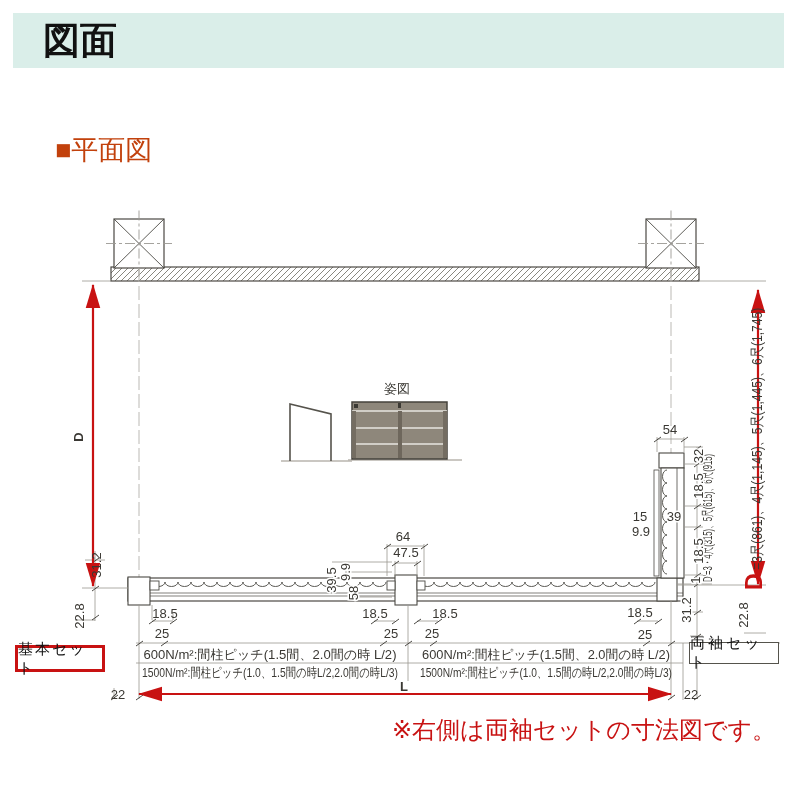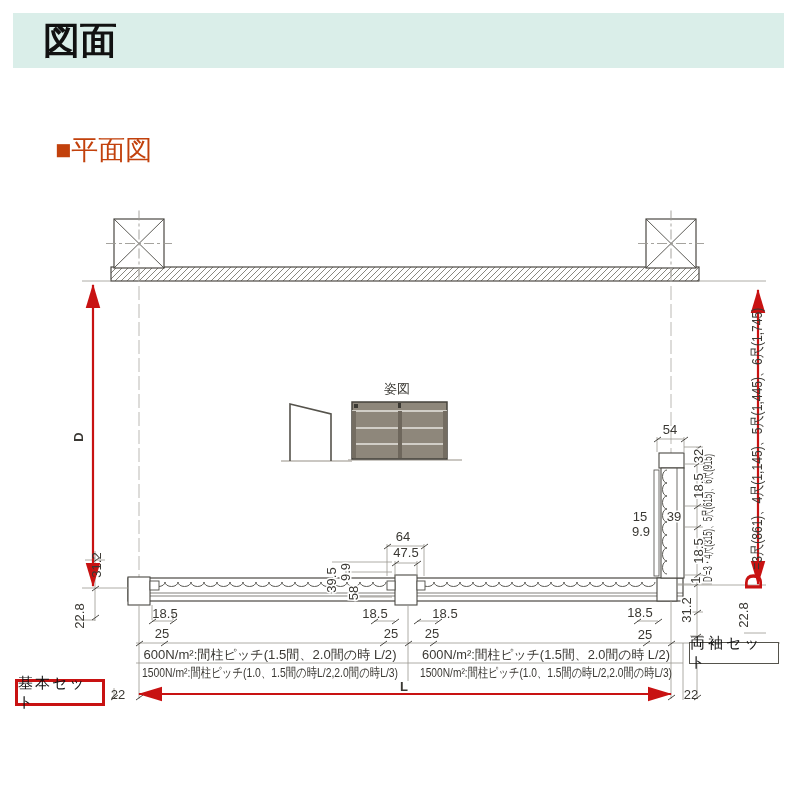--- a/index.html
+++ b/index.html
@@ -2,21 +2,21 @@
 <html><head>
 <meta charset="utf-8">
 <style>
   html,body{margin:0;padding:0;background:#fff;}
   #stage{position:relative;width:800px;height:800px;background:#fff;overflow:hidden;
          font-family:"Liberation Sans","DejaVu Sans",sans-serif;color:#1a1a1a;}
   .banner{position:absolute;left:13px;top:13px;width:741px;height:55px;background:#daeee9;
           display:flex;align-items:center;padding-left:30px;font-size:37px;font-weight:bold;color:#111;font-family:Liberation Serif, serif;}
   .h1{position:absolute;left:55px;top:92px;font-size:27px;color:#111;}
   .h2{position:absolute;left:55px;top:132px;font-size:27px;color:#c2410c;}
-  .basic-box{position:absolute;left:15px;top:679px;width:84px;height:21px;border:3px solid #c81212;
+  .basic-box{position:absolute;left:15px;top:645px;width:84px;height:21px;border:3px solid #c81212;
              display:flex;align-items:center;justify-content:center;font-size:15px;letter-spacing:2px;color:#111;background:#fff;}
   .double-box{position:absolute;left:689px;top:642px;width:88px;height:20px;border:1.5px solid #55534c;
              display:flex;align-items:center;justify-content:center;font-size:15px;letter-spacing:3px;color:#111;background:#fff;}
   .red-note{position:absolute;left:392px;top:714px;width:400px;font-size:24px;color:#c81212;}
   svg{position:absolute;left:0;top:0;font-family:"Liberation Sans","DejaVu Sans",sans-serif;}
   svg text{fill:#3a3833;font-size:13px;}
   .halo{paint-order:stroke;stroke:#fff;stroke-width:3px;}
 </style>
 </head>
 <body>
@@ -162,14 +162,15 @@
       <rect x="398" y="403" width="3" height="5" fill="#3c3a34"></rect>
     </g>
   </svg>
 
   <div class="basic-box">
     <span>基本セット</span>
   </div>
   <div class="double-box">
     <span>両袖セット</span>
   </div>
+  <div class="red-note">※右側は両袖セットの寸法図です。</div>
 
 </div>
 
 </body></html>

